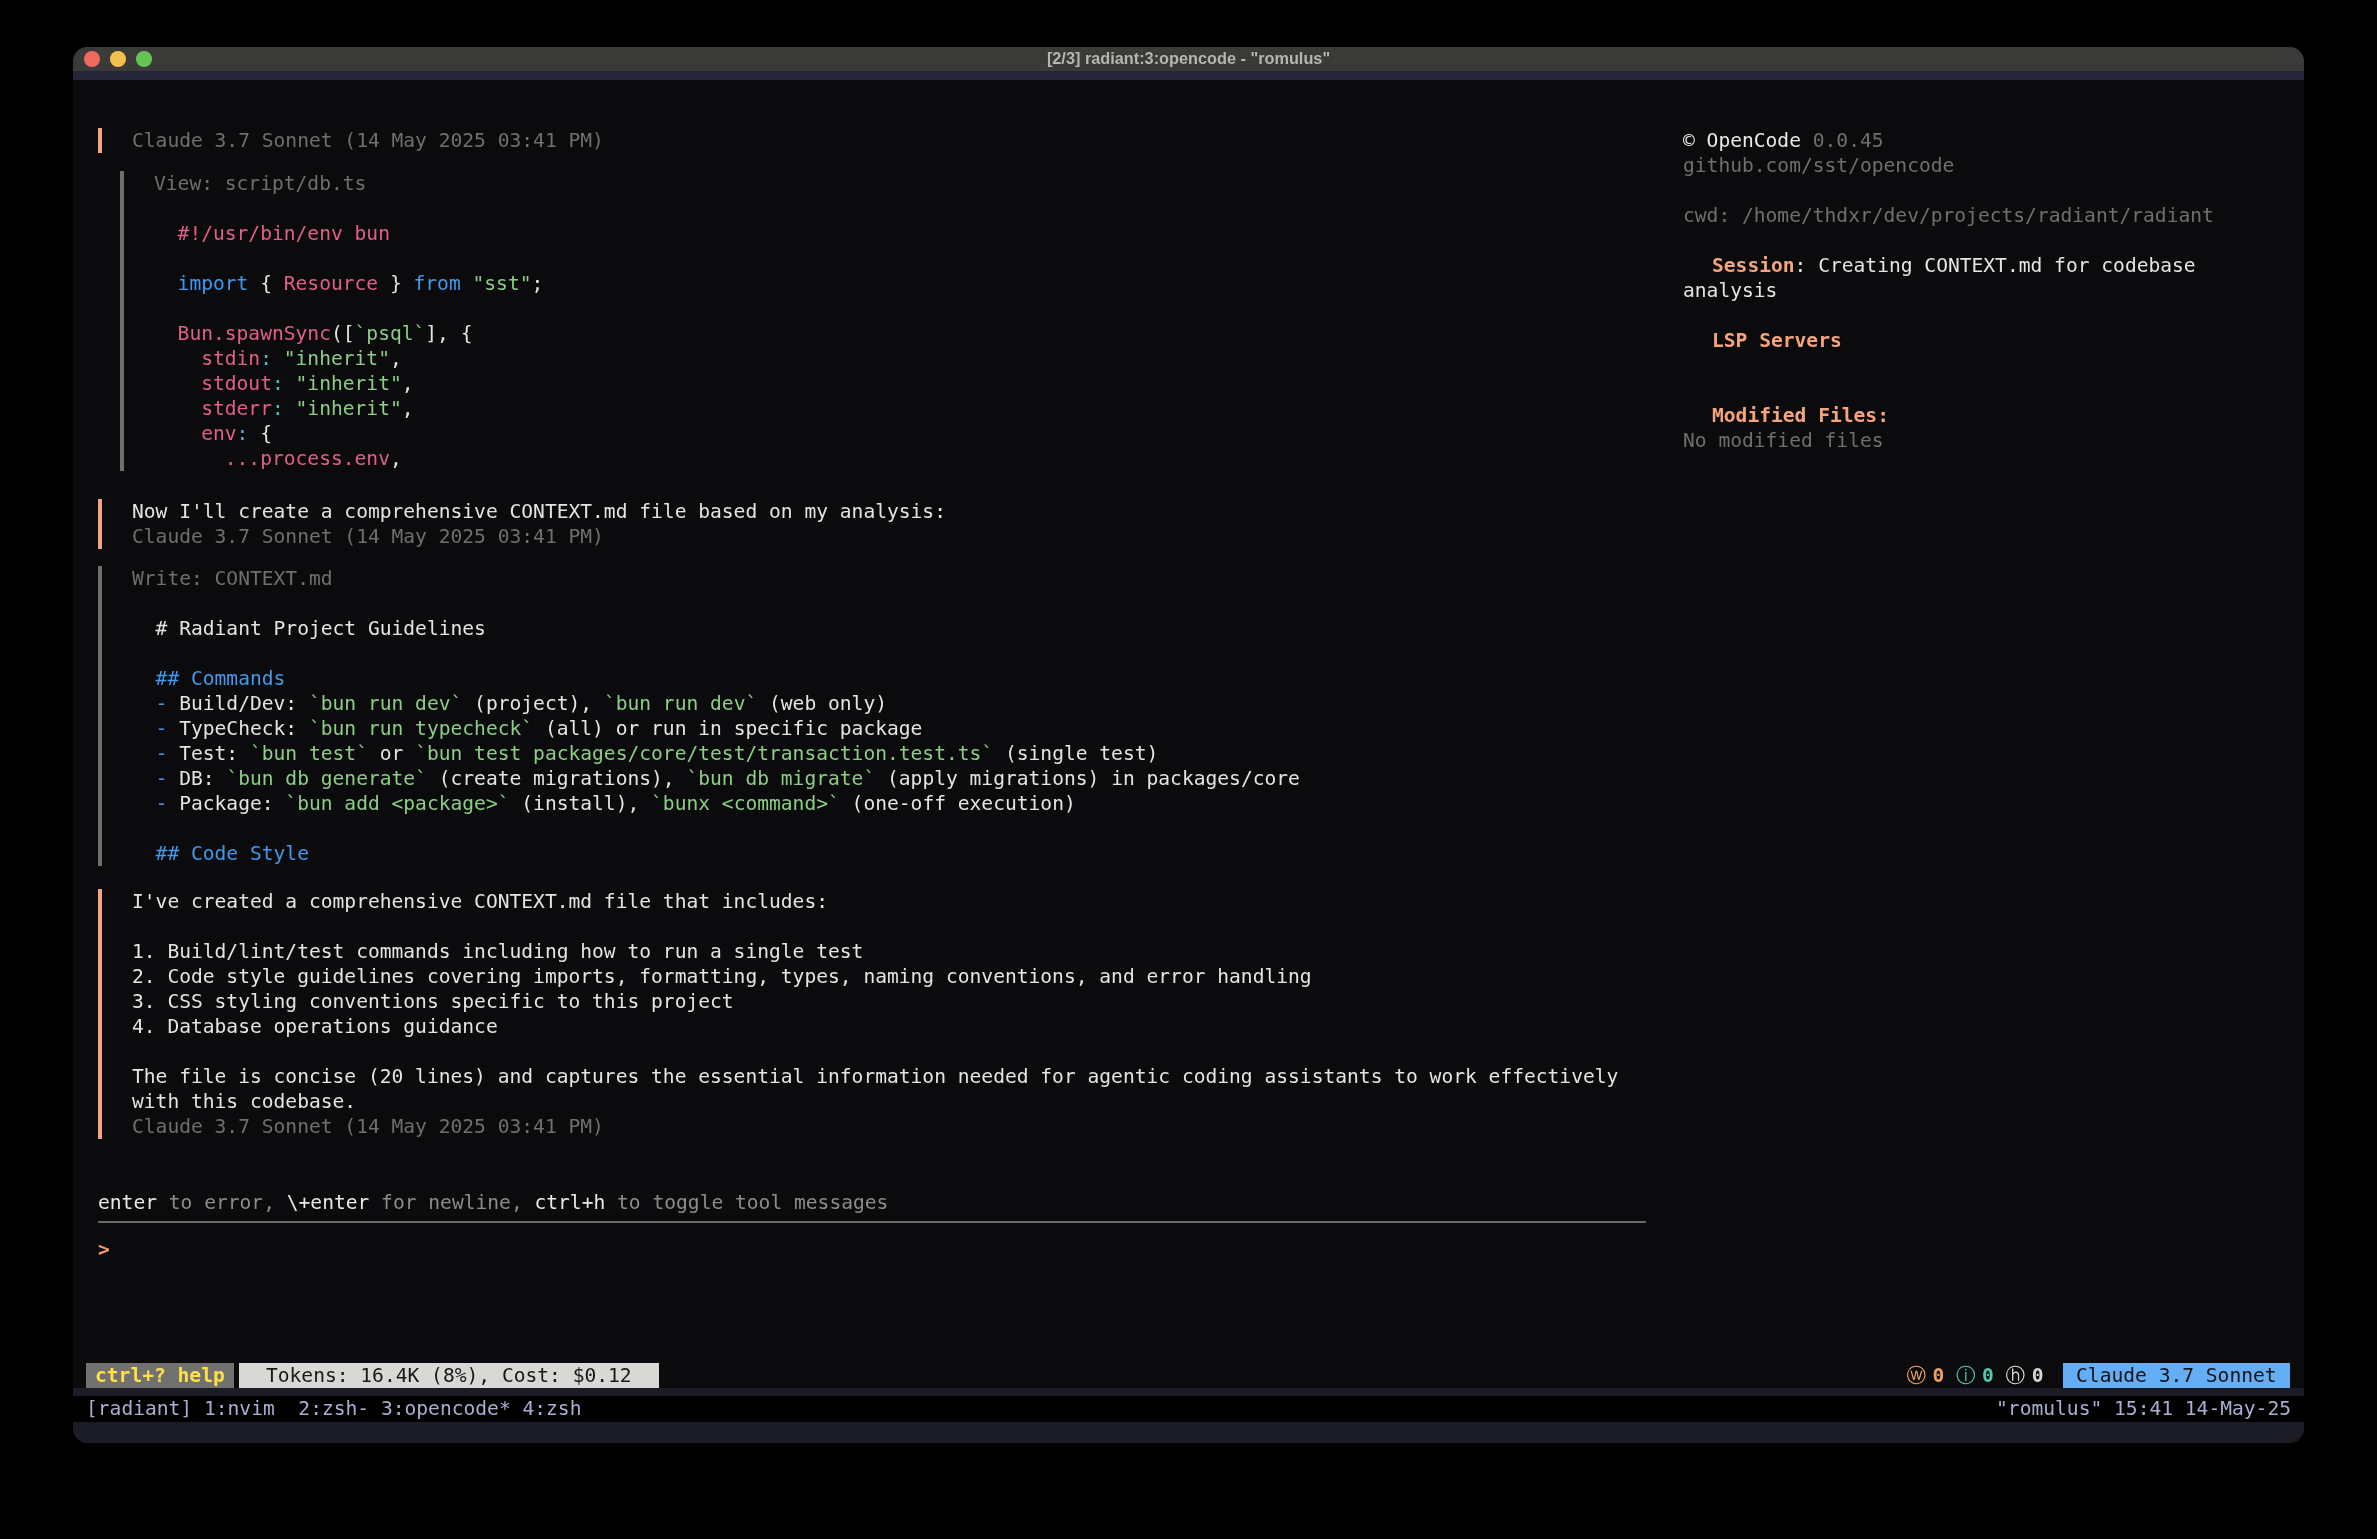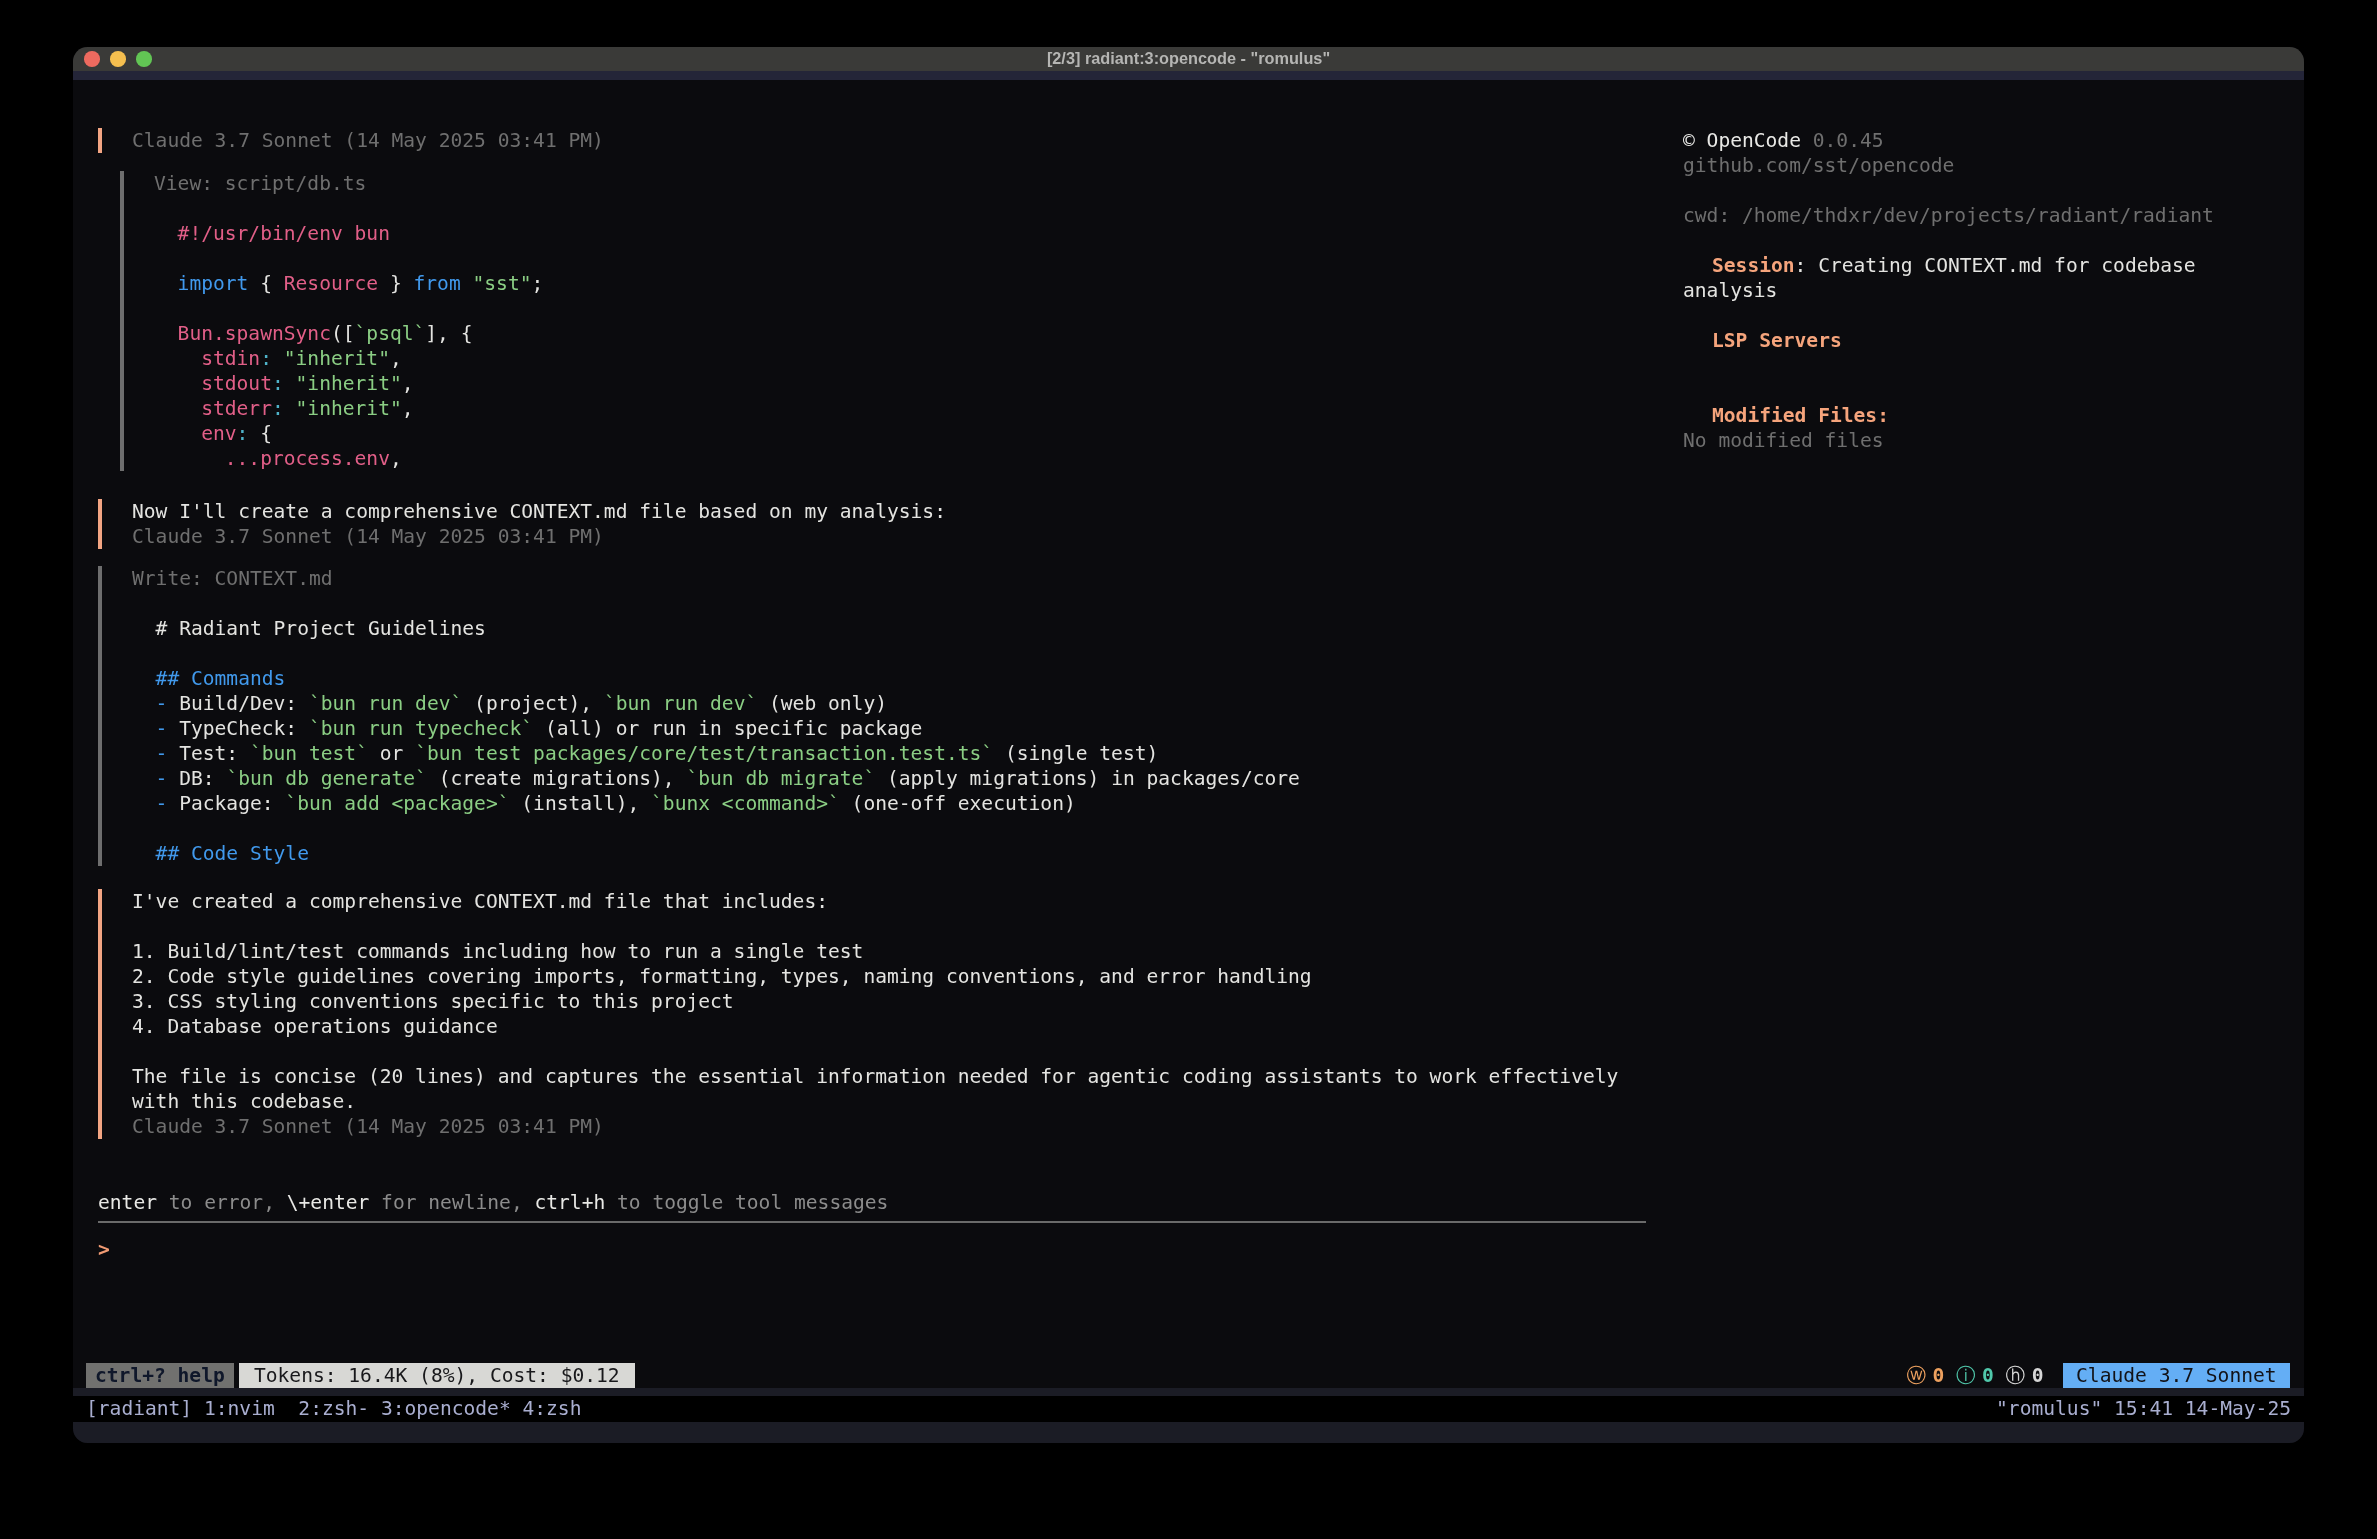--- a/index.html
+++ b/index.html
@@ -56,22 +56,22 @@
 
   .statusrow {
     position:absolute; left:0; top:1316px; width:100%; height:25px;
     display:flex; align-items:center;
   }
   .status-left { position:absolute; left:13px; display:flex; gap:5.2px; height:25px; }
   .status-right { position:absolute; right:14.4px; display:flex; align-items:center; height:25px; }
   .chip {
     display:flex; align-items:center; height:25px; font-size:19.6px; white-space:pre;
   }
-  .chip-help   { background:#71716f; color:#0f172a; font-weight:bold; padding:0 9px; }
-  .chip-tokens { background:#d8d8d5; color:#18181b; padding:0 15px; }
+  .chip-help   { background:#71716f; color:#fde047; font-weight:bold; padding:0 9px; }
+  .chip-tokens { background:#d8d8d5; color:#18181b; padding:0 27px; }
   .chip-model  { background:#64aef5; color:#121217; padding:0 13px; }
   .diag-group { display:flex; align-items:center; gap:11.7px; margin-right:19.6px; }
   .diag-item { display:flex; align-items:center; gap:6.5px; font-size:19.6px; }
   .diag-item .cnt { font-weight:bold; }
   .diag-warnings { color:#eda15f; }
   .diag-info     { color:#50c8ab; }
   .diag-hints    { color:#d6d6d6; }
 
   .footer {
     position:absolute; left:0; top:1341px; width:100%; height:55px; background:#1b1c25;

